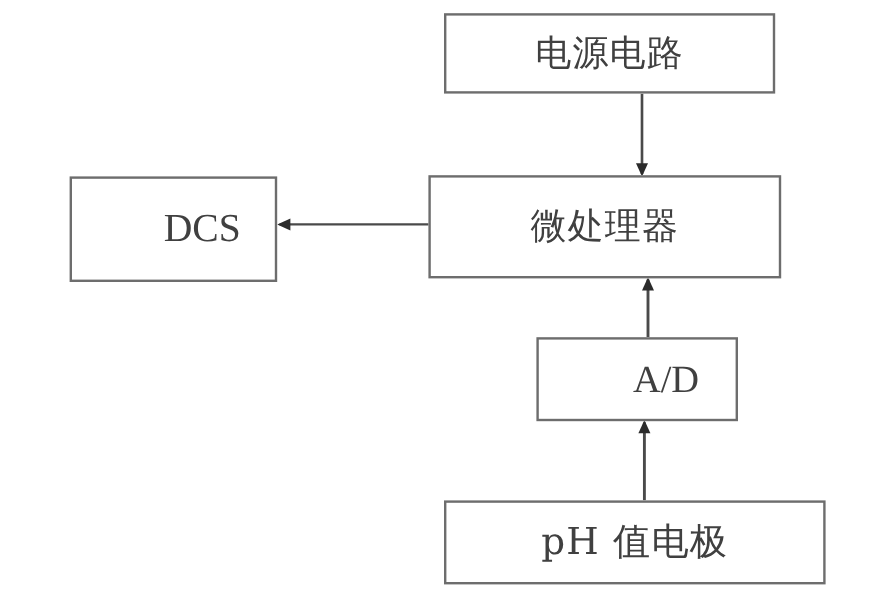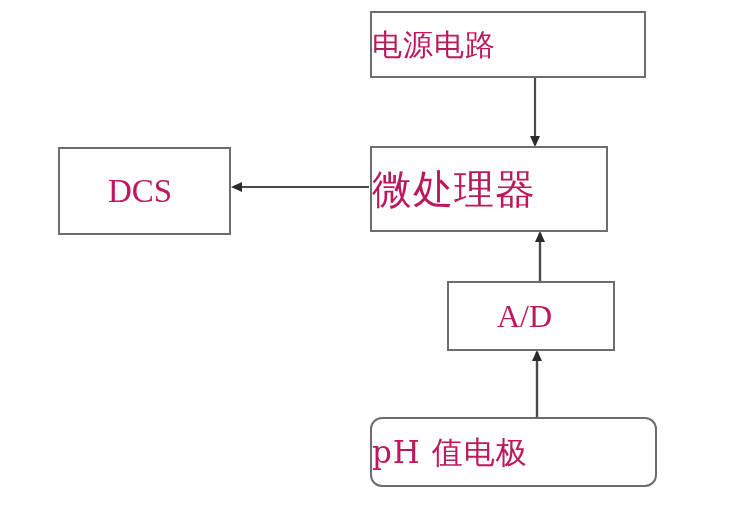--- a/index.html
+++ b/index.html
@@ -21,22 +21,22 @@
     width: 743px;
     height: 509px;
   }
   .node {
     position: absolute;
     box-sizing: border-box;
     border: 2px solid #6d6d6d;
     background: #ffffff;
     display: flex;
     align-items: center;
-    justify-content: flex-start;
-    color: #be185d;
+    justify-content: center;
+    color: #404040;
     line-height: 1;
     white-space: pre;
   }
   .node-label {
     display: block;
     text-align: center;
   }
   .cjk {
     font-family: "DejaVu Serif", "Liberation Serif", serif;
     letter-spacing: 1px;
@@ -46,47 +46,46 @@
     margin-left: 48px;
   }
   #node-power {
     left: 370px;
     top: 11px;
     width: 276px;
     height: 67px;
     font-size: 30px;
   }
   #node-mcu {
-    left: 370px;
+    left: 357px;
     top: 146px;
-    width: 238px;
+    width: 294px;
     height: 86px;
-    font-size: 40px;
+    font-size: 30px;
   }
   #node-dcs {
     left: 58px;
     top: 147px;
     width: 173px;
     height: 88px;
     font-size: 33px;
   }
   #node-ad {
     left: 447px;
     top: 281px;
     width: 168px;
     height: 70px;
     font-size: 32px;
   }
   #node-ph {
     left: 370px;
     top: 417px;
-    width: 287px;
+    width: 318px;
     height: 70px;
     font-size: 31px;
-    border-radius: 12px;
   }
   .edge-layer {
     position: absolute;
     left: 0;
     top: 0;
     width: 743px;
     height: 509px;
     pointer-events: none;
   }
 </style>

